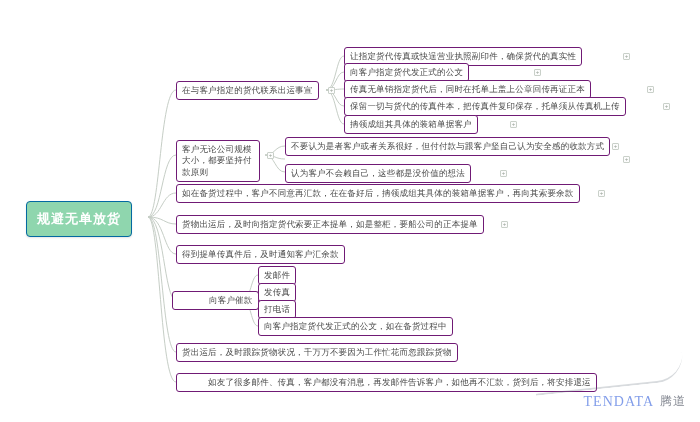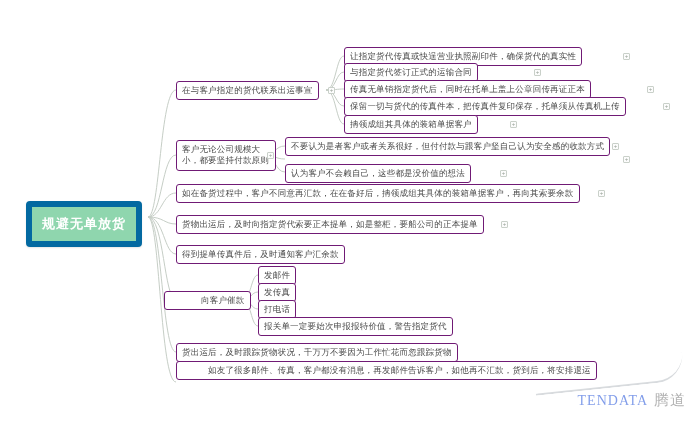--- a/index.html
+++ b/index.html
@@ -38,21 +38,21 @@
     white-space: nowrap;
     letter-spacing: 0.2px;
   }
   .node.wrap {
     white-space: normal;
   }
   .root {
     position: absolute;
     box-sizing: border-box;
     background: #8fd6ae;
-    border: 6px solid #0369a1;
+    border: 1px solid #0369a1;
     border-radius: 4px;
     color: #ffffff;
     font-size: 13px;
     font-weight: bold;
     letter-spacing: 1px;
     padding: 8px 10px;
     white-space: nowrap;
     box-shadow: 0 1px 2px rgba(0,0,0,0.10);
   }
   .plus {
@@ -79,22 +79,22 @@
     opacity: 0.55;
   }
   .wm-mark {
     color: #1d4ed8;
     font-size: 14px;
     font-weight: normal;
     letter-spacing: 1px;
     font-family: "Liberation Serif", serif;
   }
   .wm-sub {
-    color: #737373;
-    font-size: 15px;
+    color: #0f172a;
+    font-size: 12px;
     letter-spacing: 1px;
   }
   .wm-swoosh {
     position: absolute;
     right: 16px;
     bottom: 34px;
     width: 150px;
     height: 26px;
     border-bottom: 2px solid rgba(110,123,134,0.45);
     border-radius: 0 0 60px 0;
@@ -144,40 +144,40 @@
     <span>在与客户指定的货代联系出运事宣</span>
   </div>
   <div class="plus" style="left:328px; top:87px;">+</div>
 
   <div class="node" style="left:344px; top:47px;">
     <span>让指定货代传真或快逞营业执照副印件，确保货代的真实性</span>
   </div>
   <div class="plus" style="left:623px; top:53px;">+</div>
 
   <div class="node" style="left:344px; top:63px;">
-    <span>与指定货代签订正式的运输合同</span>
+    <span>向客户指定货代发正式的公文</span>
   </div>
   <div class="plus" style="left:534px; top:69px;">+</div>
 
   <div class="node" style="left:344px; top:80px;">
     <span>传真无单销指定货代后，同时在托单上盖上公章回传再证正本</span>
   </div>
   <div class="plus" style="left:647px; top:86px;">+</div>
 
   <div class="node" style="left:344px; top:97px;">
     <span>保留一切与货代的传真件本，把传真件复印保存，托单须从传真机上传</span>
   </div>
   <div class="plus" style="left:663px; top:103px;">+</div>
 
   <div class="node" style="left:344px; top:115px;">
     <span>抩领成组其具体的装箱单据客户</span>
   </div>
   <div class="plus" style="left:510px; top:121px;">+</div>
 
-  <div class="node wrap" style="left:176px; top:140px; width:100px; text-align:left;">
+  <div class="node wrap" style="left:176px; top:140px; width:84px; text-align:left;">
     <span>客户无论公司规模大小，都要坚持付款原则</span>
   </div>
   <div class="plus" style="left:267px; top:152px;">+</div>
 
   <div class="node" style="left:285px; top:137px;">
     <span>不要认为是者客户或者关系很好，但付付款与跟客户坚自己认为安全感的收款方式</span>
   </div>
   <div class="plus" style="left:612px; top:143px;">+</div>
 
   <div class="plus" style="left:623px; top:156px;">+</div>
@@ -194,45 +194,45 @@
 
   <div class="node" style="left:176px; top:215px;">
     <span>货物出运后，及时向指定货代索要正本提单，如是整柜，要船公司的正本提单</span>
   </div>
   <div class="plus" style="left:501px; top:221px;">+</div>
 
   <div class="node" style="left:176px; top:245px;">
     <span>得到提单传真件后，及时通知客户汇余款</span>
   </div>
 
-  <div class="node" style="left:164px; top:291px;padding-left:36px;">
+  <div class="node" style="left:172px; top:291px;padding-left:36px;">
     <span>向客户催款</span>
   </div>
 
   <div class="node" style="left:258px; top:266px;">
     <span>发邮件</span>
   </div>
 
   <div class="node" style="left:258px; top:283px;">
     <span>发传真</span>
   </div>
 
   <div class="node" style="left:258px; top:300px;">
     <span>打电话</span>
   </div>
 
   <div class="node" style="left:258px; top:317px;">
-    <span>报关单一定要始次申报报特价值，警告指定货代</span>
+    <span>向客户指定货代发正式的公文，如在备货过程中</span>
   </div>
 
   <div class="node" style="left:176px; top:343px;">
     <span>货出运后，及时跟踪货物状况，千万万不要因为工作忙花而忽跟踪货物</span>
   </div>
 
-  <div class="node" style="left:176px; top:361px;padding-left:31px;">
+  <div class="node" style="left:176px; top:373px;padding-left:31px;">
     <span>如友了很多邮件、传真，客户都没有消息，再发邮件告诉客户，如他再不汇款，货到后，将安排退运</span>
   </div>
 
   <div class="wm-swoosh"></div>
   <div class="watermark">
     <span class="wm-mark">TENDATA</span>
     <span class="wm-sub">腾道</span>
   </div>
 
 </div>

